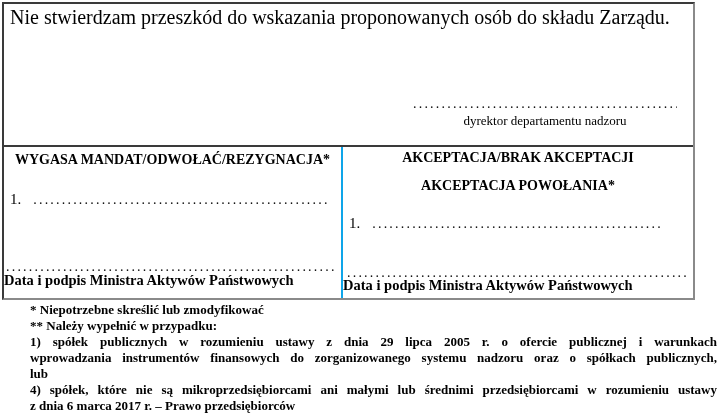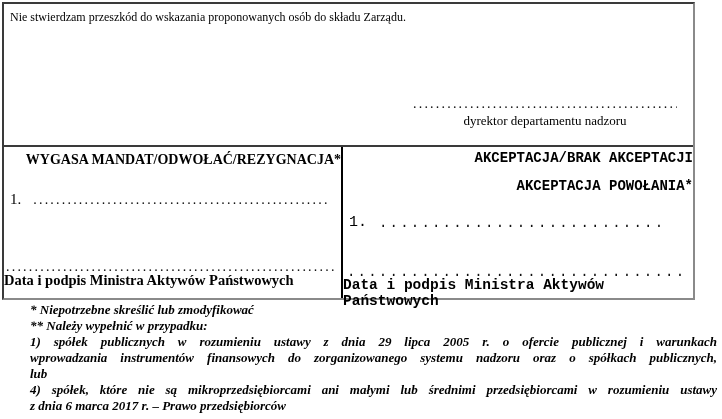--- a/index.html
+++ b/index.html
@@ -9,37 +9,37 @@
   }
   .formbox{
     position:absolute;left:2px;top:2px;width:689px;height:294px;
     border:2px solid #3a3a3a;border-right-color:#8a8a8a;border-bottom-color:#8a8a8a;
   }
   .top-section{
     position:relative;width:100%;height:141px;border-bottom:2px solid #3a3a3a;
     box-sizing:content-box;
   }
   .statement{
-    position:absolute;left:6px;top:4px;font-size:12px;line-height:18px;
+    position:absolute;left:6px;top:4px;font-size:20px;line-height:18px;
   }
   .sig-block{
     position:absolute;right:16px;top:92px;width:264px;text-align:center;
   }
   .dots{
     overflow:hidden;white-space:nowrap;font-size:14px;letter-spacing:2.2px;
     height:15px;line-height:15px;color:#111;
   }
   .sig-role{font-size:13px;line-height:18px;margin-top:1px;}
   .table-section{
     position:relative;width:100%;height:151px;display:flex;
   }
   .col-left{position:relative;width:337px;height:100%;}
-  .col-right{position:relative;flex:1;height:100%;border-left:2px solid #000000;font-family:Liberation Mono, monospace;}
+  .col-right{position:relative;flex:1;height:100%;border-left:2px solid #0ea5e9;}
   .col-header{
-    text-align:right;font-weight:700;font-size:14px;line-height:16px;
+    text-align:center;font-weight:700;font-size:14px;line-height:16px;
   }
   .col-left .col-header{margin-top:5px;}
   .hdr1{margin-top:3px;}
   .hdr2{margin-top:12px;}
   .item-row{
     position:absolute;display:flex;align-items:flex-end;font-size:15px;
   }
   .item-row .num{flex:none;line-height:16px;}
   .item-row .dots{margin-left:12px;}
   .left-item{left:6px;top:44px;}
@@ -48,21 +48,21 @@
   .right-item .dots{width:288px;}
   .sig-dots-left{position:absolute;left:2px;top:112px;width:330px;}
   .sig-dots-right{position:absolute;left:4px;top:118px;width:342px;}
   .caption{
     position:absolute;left:0;right:0;text-align:left;font-weight:700;font-size:14.5px;
   }
   .caption-left{top:125px;}
   .caption-right{top:130px;}
   .footnotes{
     position:absolute;left:30px;top:302px;width:687px;
-    font-weight:700;font-size:13px;font-style:italic;
+    font-weight:700;font-size:13px;
   }
   .fline{line-height:16px;height:16px;white-space:nowrap;}
   .fline.just{
     white-space:normal;text-align:justify;text-align-last:justify;word-spacing:1px;
   }
 </style>
 </head>
 <body>
 
 <div class="page">

